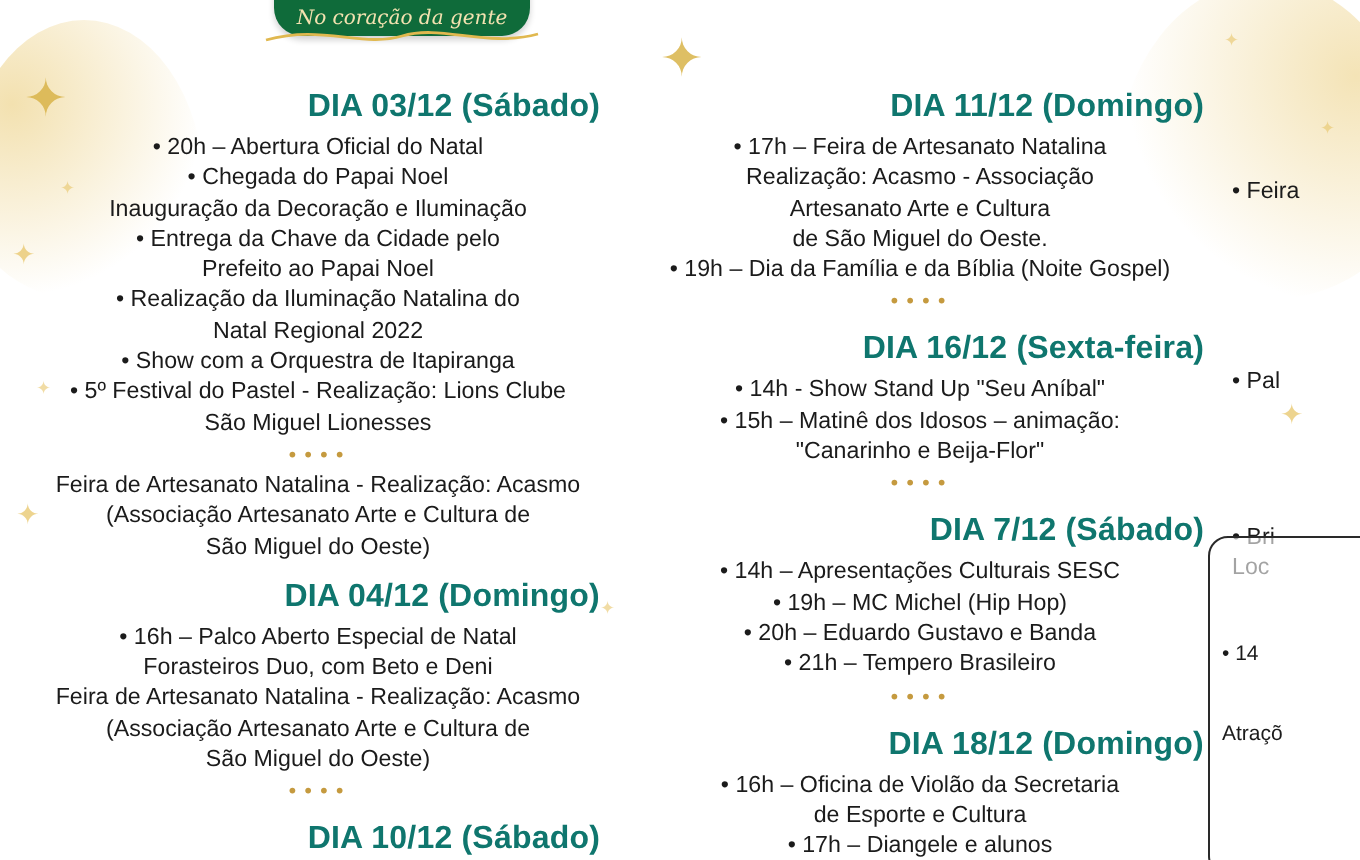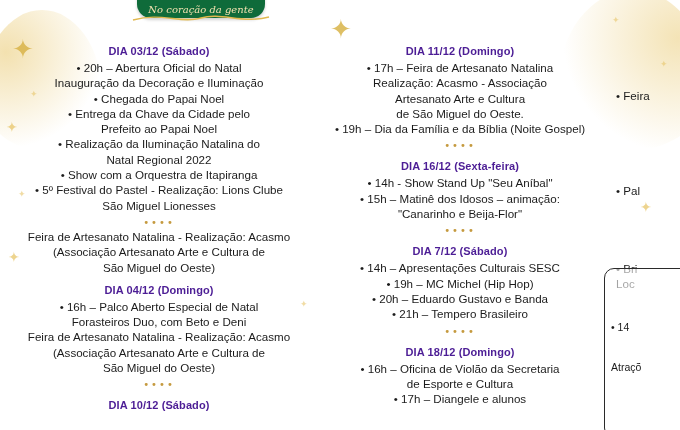--- a/index.html
+++ b/index.html
@@ -101,24 +101,24 @@
     width: 300px;
     padding: 0 8px;
   }
   .col-right {
     flex: 1;
     padding: 0 4px 0 6px;
     position: relative;
   }
 
   .day-head {
-    text-align: center;
+    text-align: right;
     font-weight: bold;
-    font-size: 11px;
-    color: #4c1d95;
+    font-size: 16px;
+    color: #0f766e;
     margin: 9px 0 3px;
     letter-spacing: .1px;
   }
   .line {
     text-align: center;
     font-size: 11.6px;
     line-height: 1.32;
     color: #1b1b1b;
   }
   .block {
@@ -176,22 +176,22 @@
 <svg class="ribbon-swash" viewBox="0 0 140 10">
   <path d="M2 6 C 30 -2, 50 10, 70 4 C 90 -2, 112 10, 138 3" stroke="#e0b84f" stroke-width="1.4" fill="none"></path>
 </svg>
 
 <div class="columns">
 
   <div class="col col-left">
     <div class="block">
       <div class="day-head">DIA 03/12 (Sábado)</div>
       <div class="line">• 20h – Abertura Oficial do Natal</div>
+      <div class="line">• Chegada do Papai Noel</div>
       <div class="line">Inauguração da Decoração e Iluminação</div>
-      <div class="line">• Chegada do Papai Noel</div>
       <div class="line">• Entrega da Chave da Cidade pelo</div>
       <div class="line">Prefeito ao Papai Noel</div>
       <div class="line">• Realização da Iluminação Natalina do</div>
       <div class="line">Natal Regional 2022</div>
       <div class="line">• Show com a Orquestra de Itapiranga</div>
       <div class="line">• 5º Festival do Pastel - Realização: Lions Clube</div>
       <div class="line">São Miguel Lionesses</div>
       <div class="sep">••••</div>
       <div class="line">Feira de Artesanato Natalina - Realização: Acasmo</div>
       <div class="line">(Associação Artesanato Arte e Cultura de</div>

